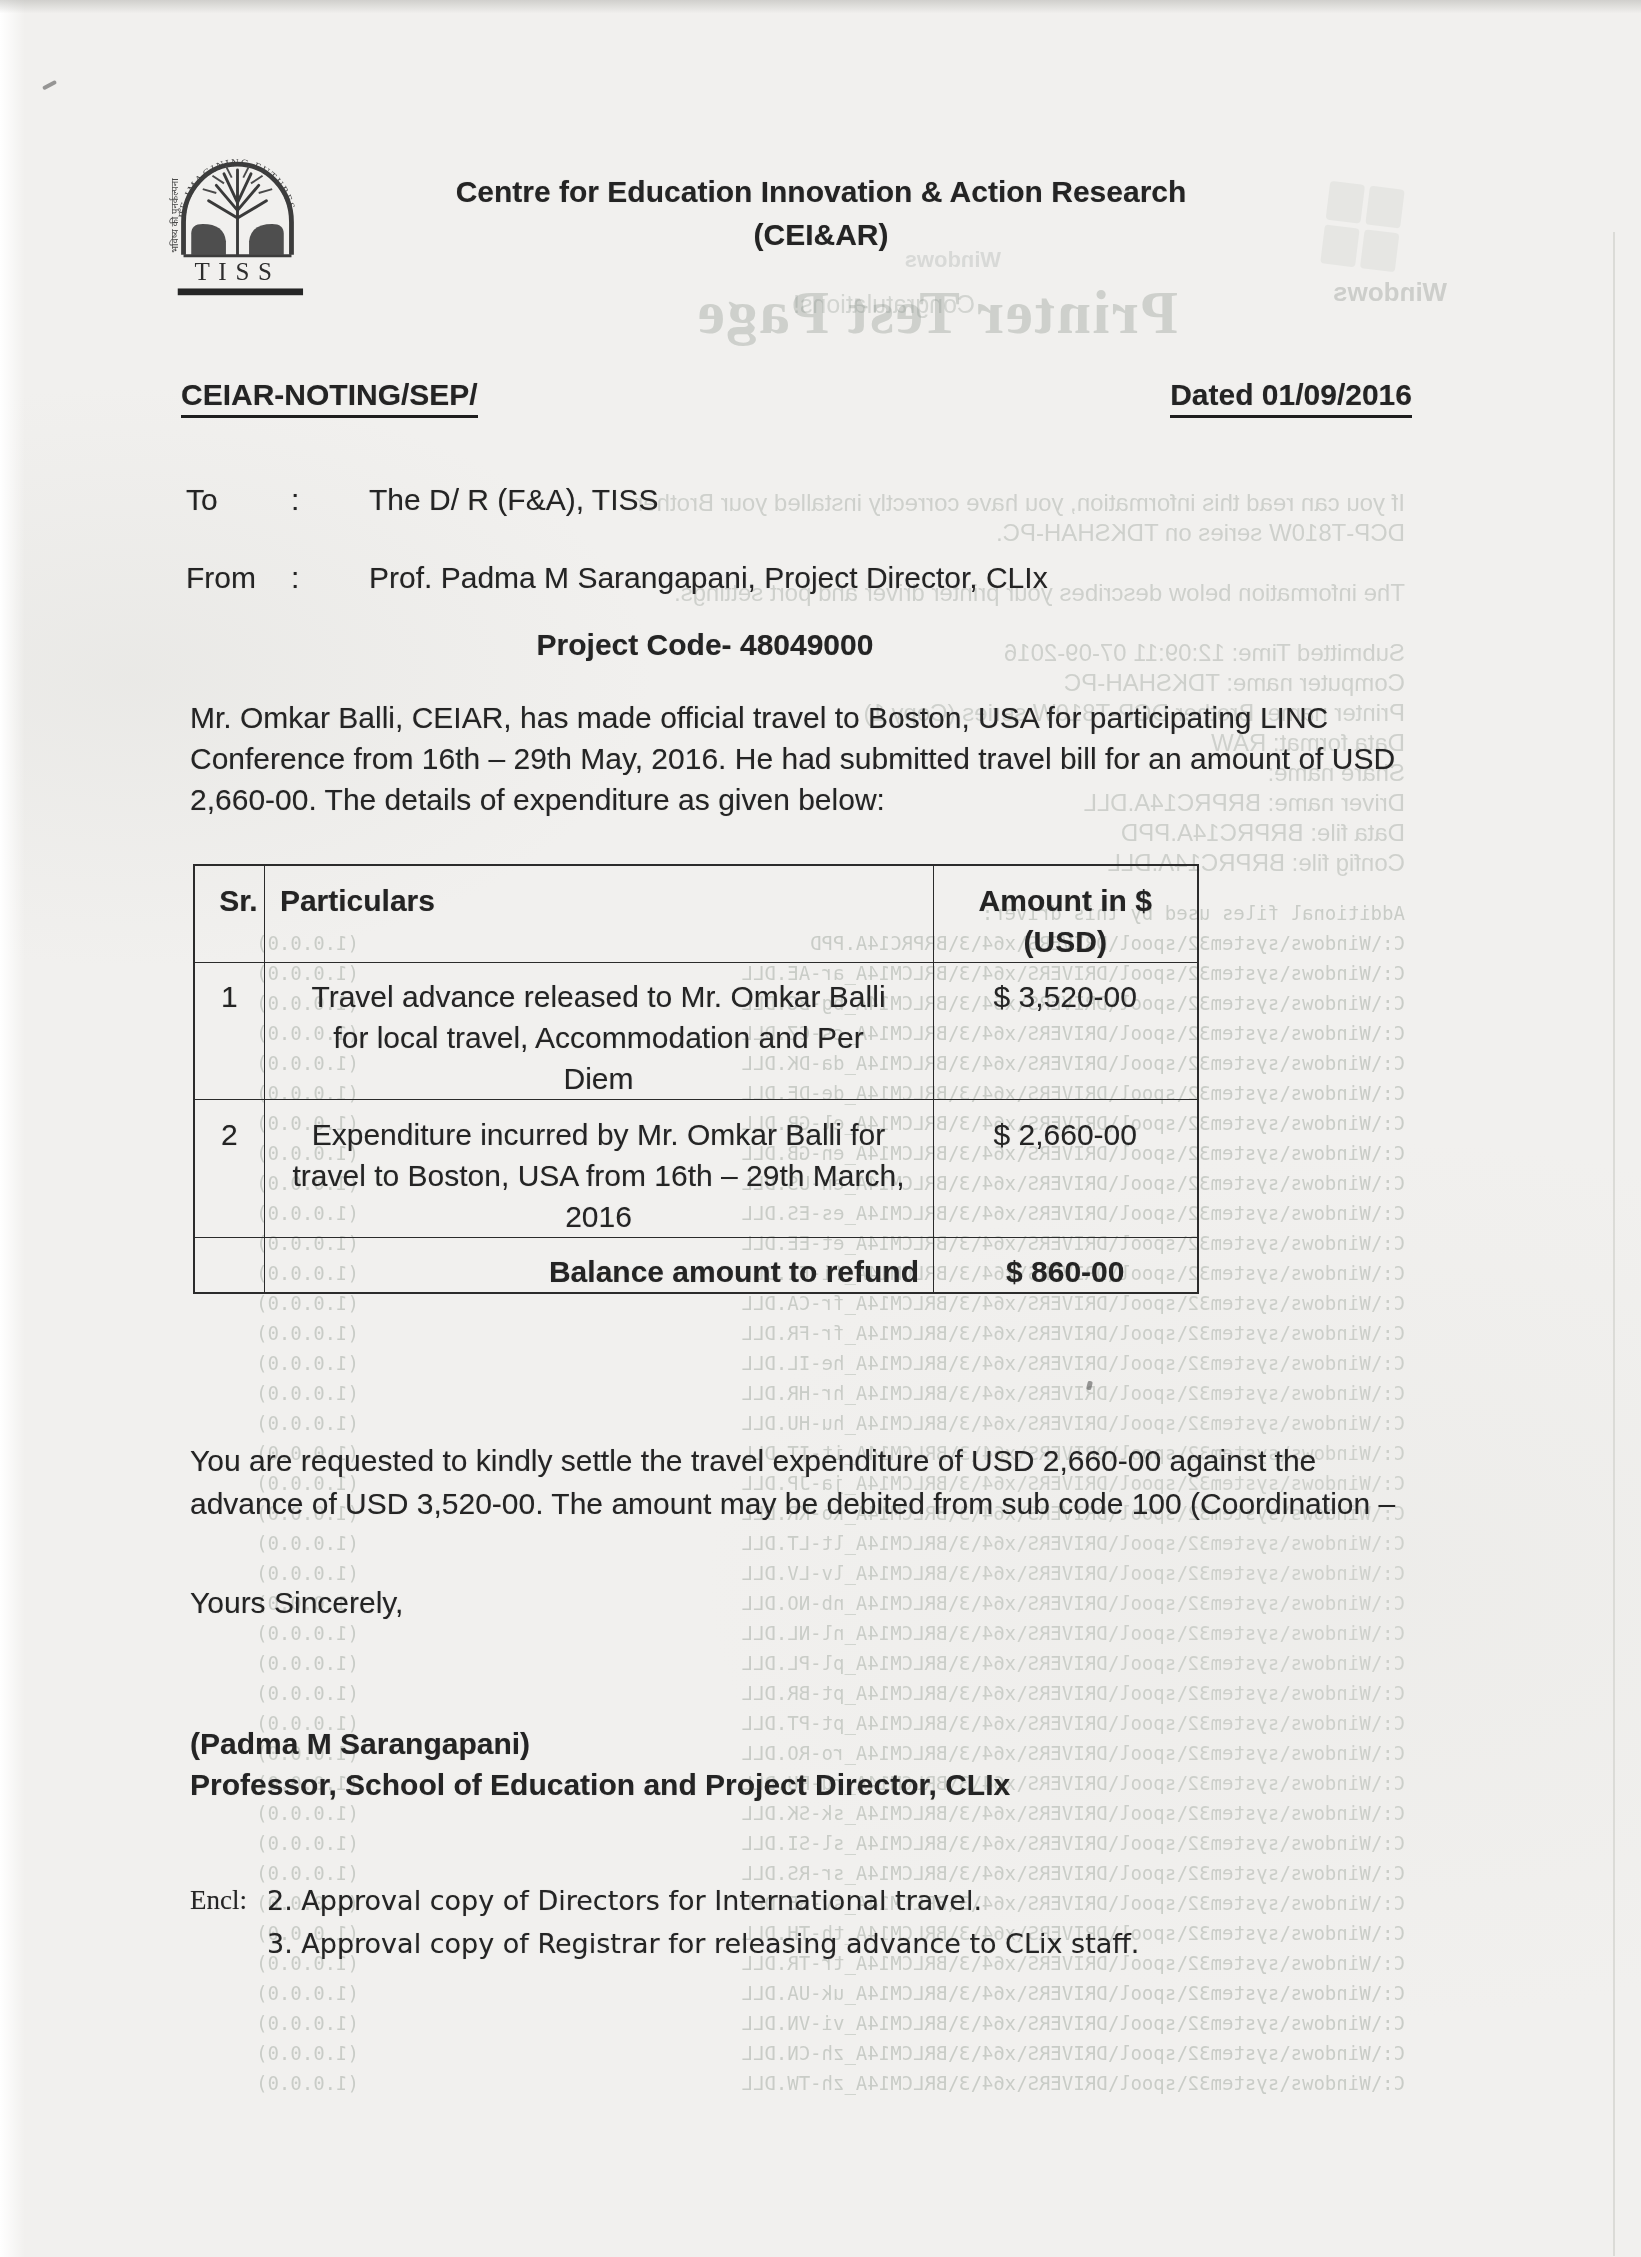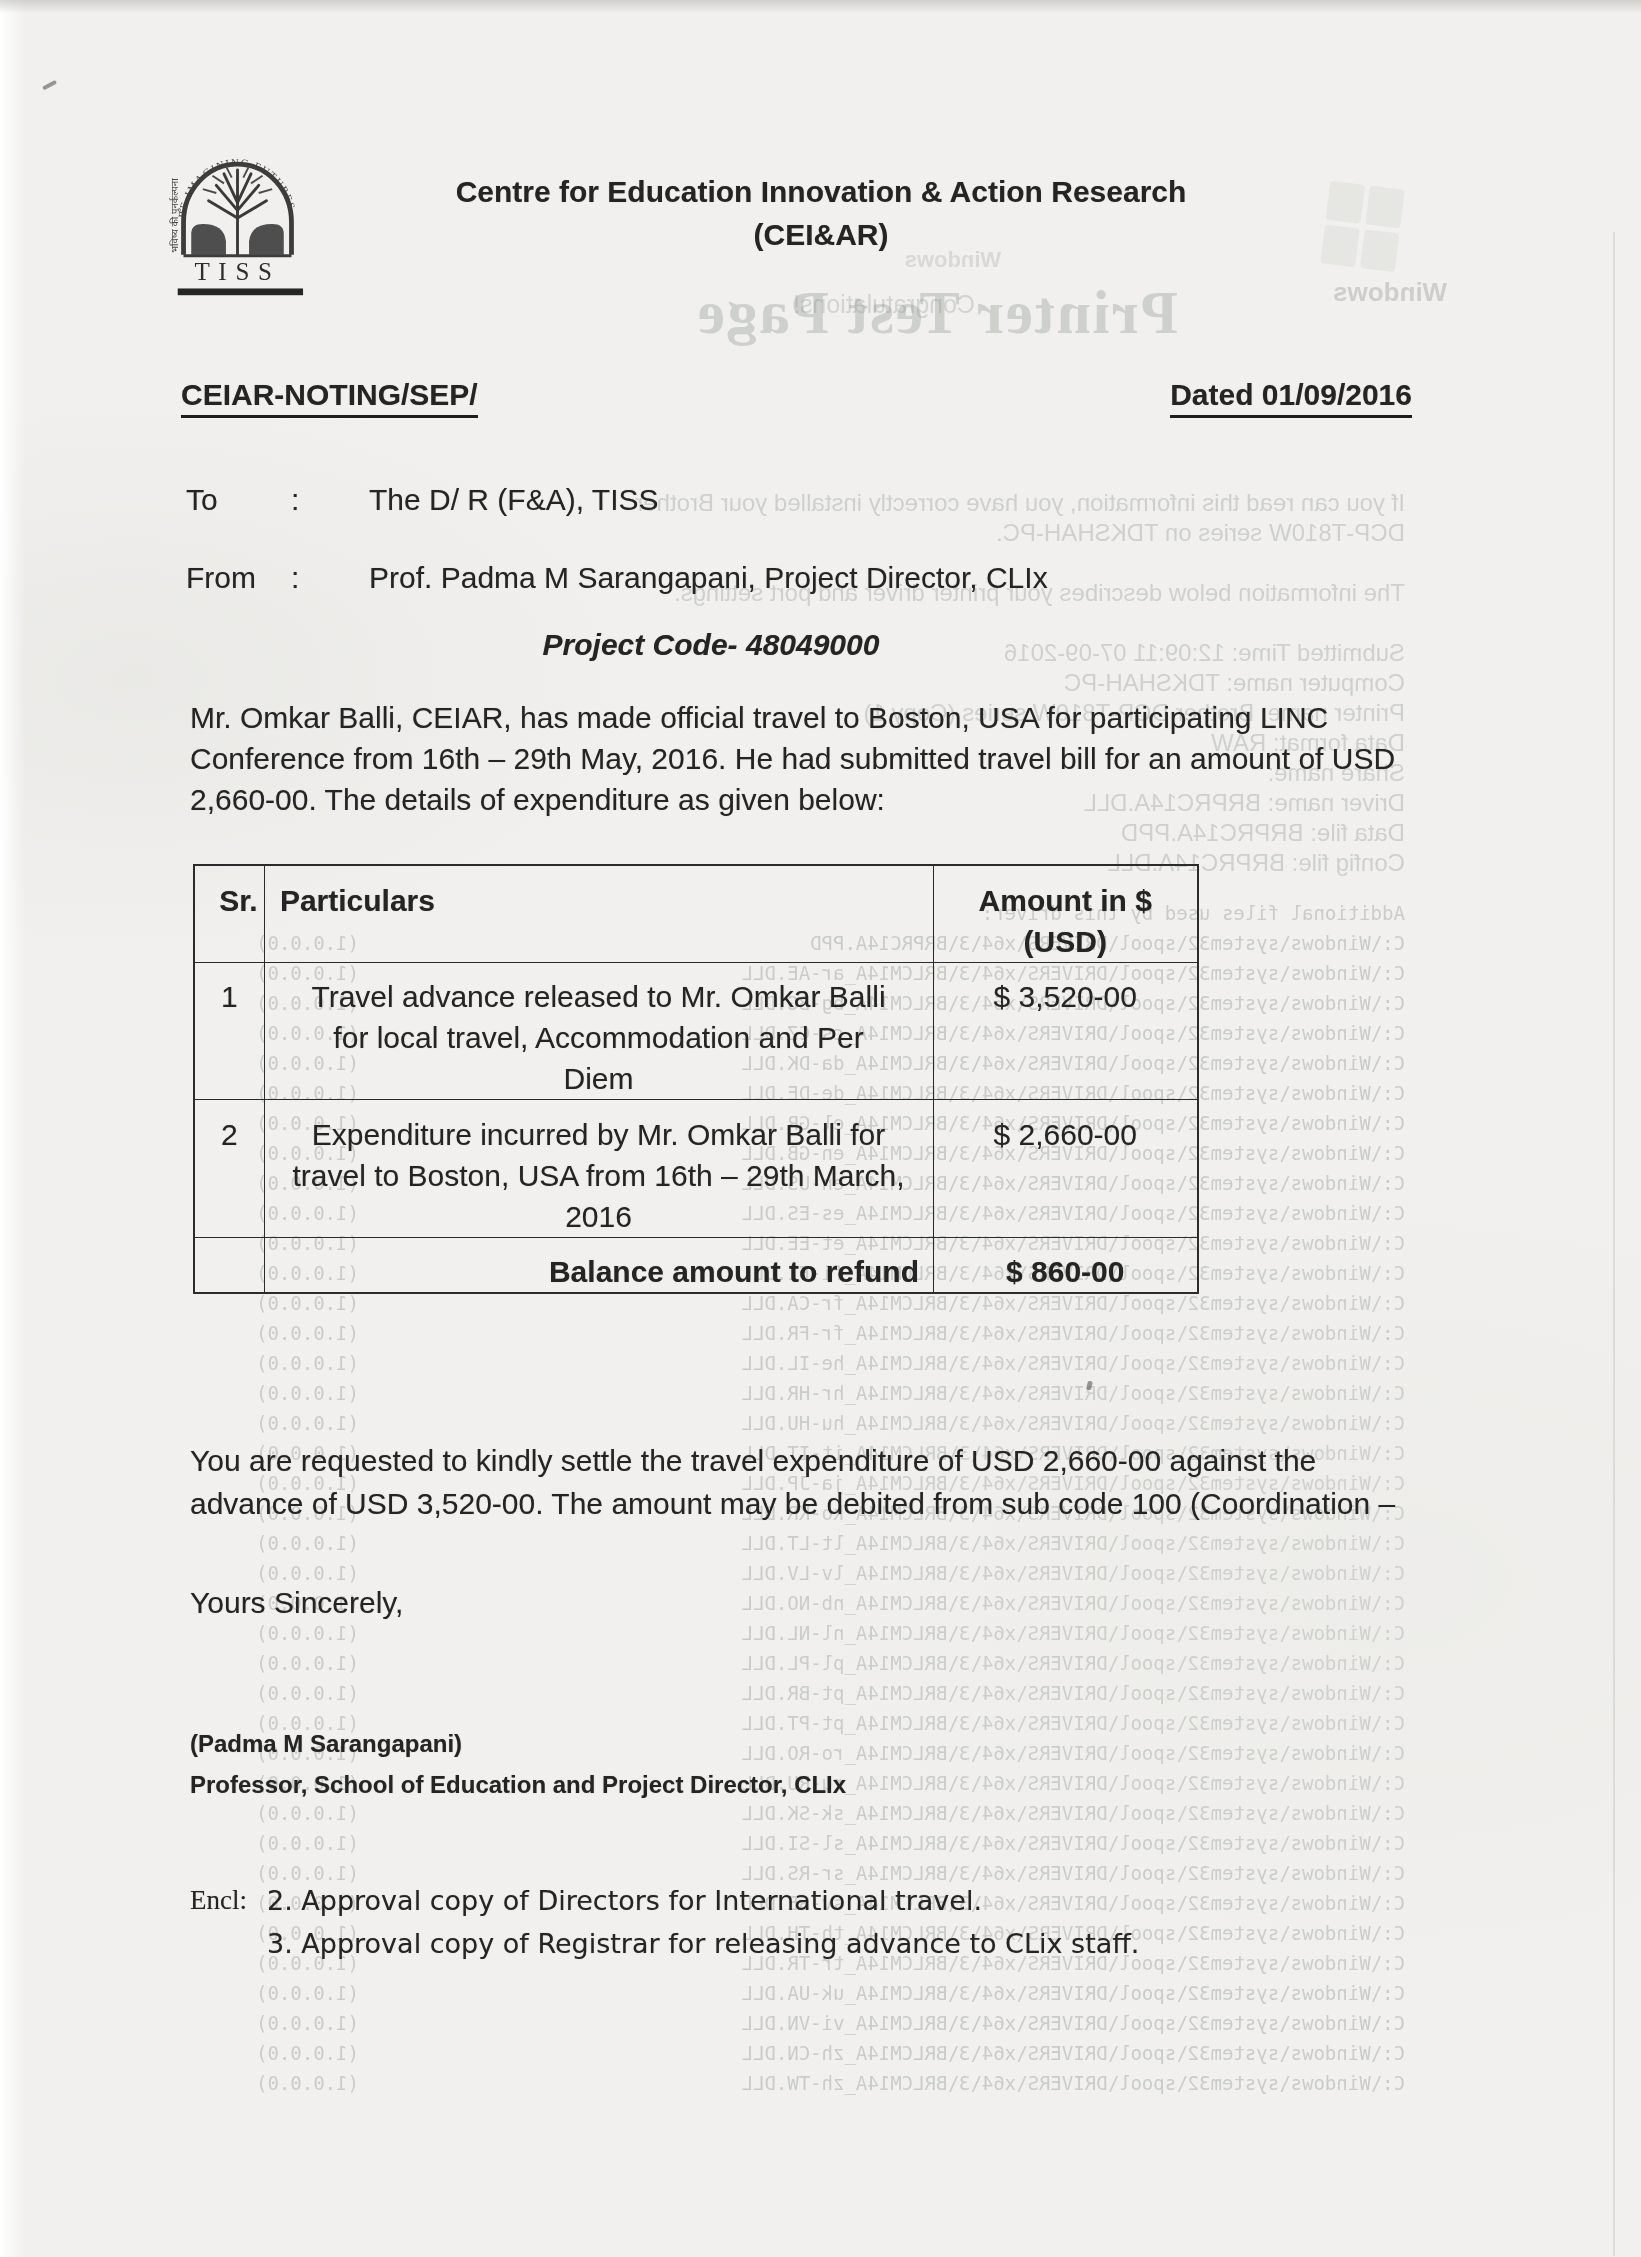--- a/index.html
+++ b/index.html
@@ -45,25 +45,25 @@
   .fg{z-index:2;}
   .logo-box{left:164px;top:141px;width:147px;height:160px;}
   .title-box{left:338px;top:170px;width:966px;text-align:center;font-size:30px;font-weight:bold;line-height:43px;}
   .ref-row{left:181px;top:378px;width:1231px;display:flex;justify-content:space-between;
     font-size:30px;font-weight:bold;}
   .ref-row span{border-bottom:3.9px solid #1e1e1e;padding-bottom:2.9px;}
   .addr{left:186px;top:483px;font-size:30px;}
   .addr-row{display:flex;margin-bottom:44px;}
   .addr-label{width:105px;}
   .addr-colon{width:78px;}
-  .project-code{left:14px;top:628px;width:1394px;text-align:center;font-size:30px;font-weight:bold;font-style:italic;}
+  .project-code{left:8px;top:628px;width:1394px;text-align:center;font-size:30px;font-weight:bold;}
   .para1{left:190px;top:697px;font-size:30px;line-height:41px;}
   .para2{left:190px;top:1439px;font-size:30px;line-height:43px;}
   .salutation{left:190px;top:1586px;font-size:30px;}
-  .signature{left:190px;top:1723px;font-size:24px;font-weight:bold;line-height:41px;}
+  .signature{left:190px;top:1723px;font-size:30px;font-weight:bold;line-height:41px;}
   .encl{left:190px;top:1879px;display:flex;font-family:"DejaVu Sans",sans-serif;font-size:27px;line-height:43px;}
   .encl-label{width:77px;font-family:Liberation Serif, serif;}
 
   table.exp{position:absolute;left:193px;top:864px;width:1004px;border-collapse:collapse;
     table-layout:fixed;z-index:2;font-size:30px;color:#242424;text-shadow:0 0 1px rgba(40,40,40,.30);}
   table.exp col.c-sr{width:70px;} table.exp col.c-pt{width:669px;} table.exp col.c-am{width:265px;}
   table.exp th,table.exp td{border:1.9px solid #2b2b2b;vertical-align:top;padding:13.5px 5.8px 0 5.8px;line-height:41px;}
   table.exp tr{height:0;}
   tr.h-row{height:99px;} tr.r1{height:166px;} tr.r2{height:135px;} tr.r3{height:82px;}
   table.exp{border:2.9px solid #2b2b2b;}

